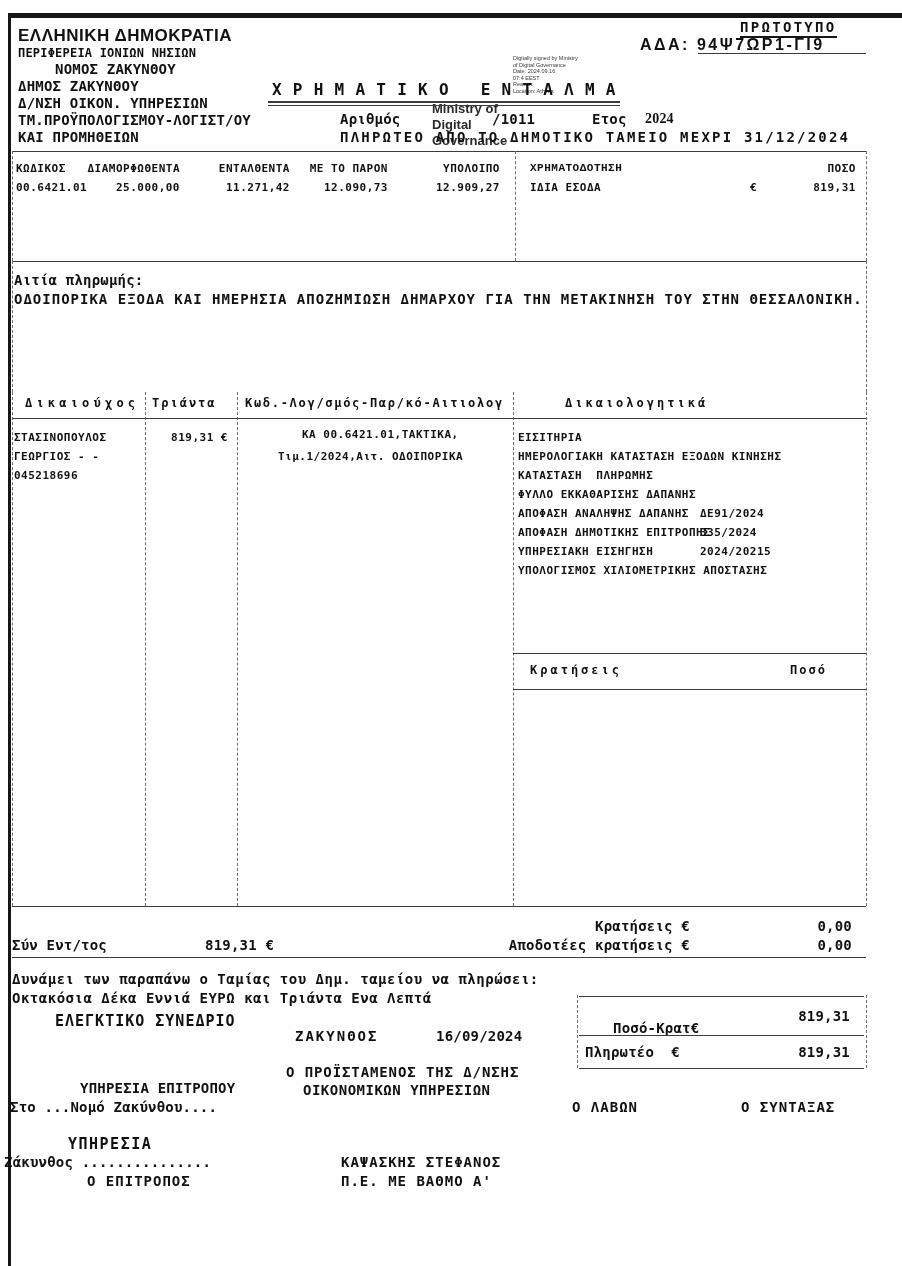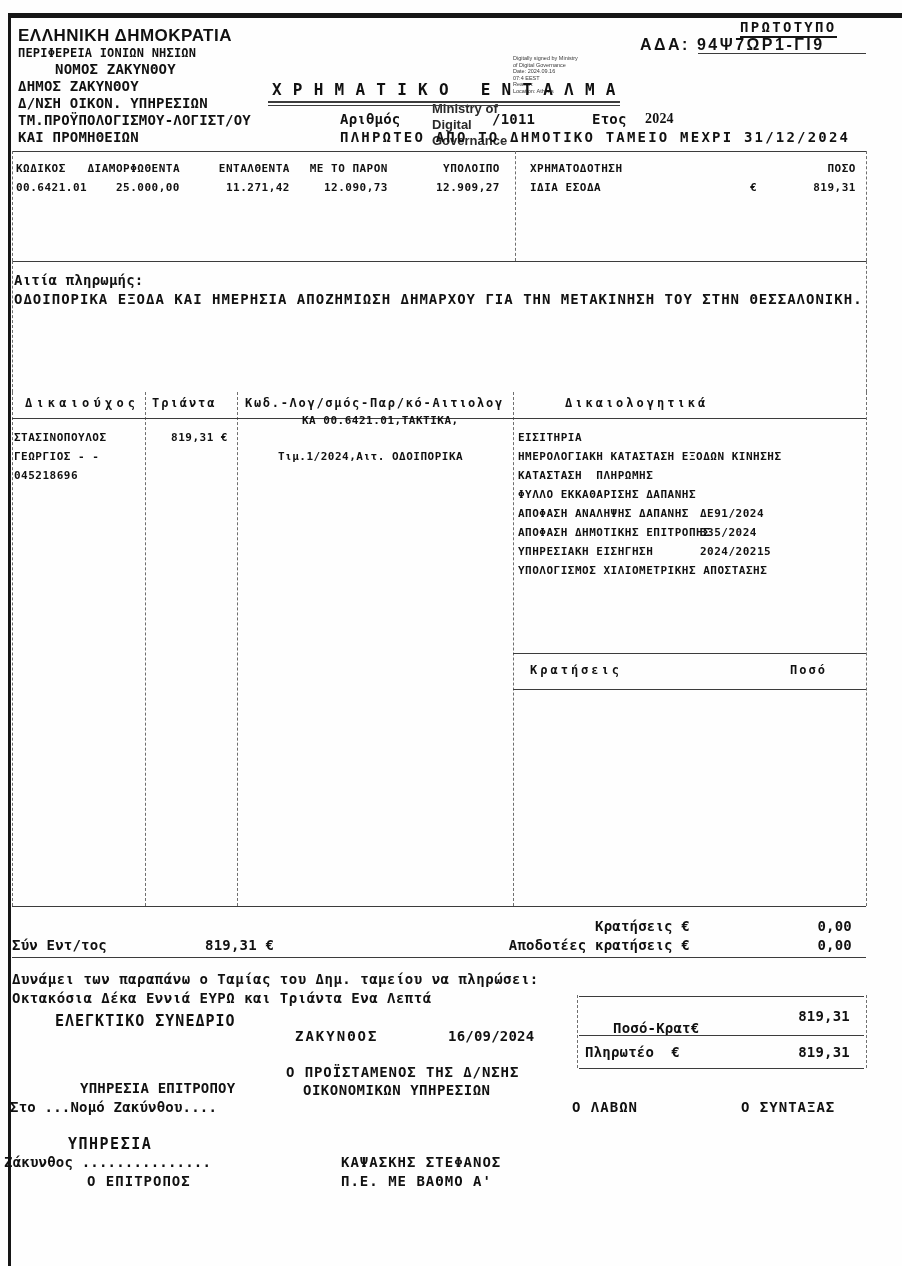--- a/index.html
+++ b/index.html
@@ -62,21 +62,21 @@
   <div class="hline" style="left:12px;top:151px;width:854px;border-top-width:1px;"></div>
   <div class="vdash" style="left:12px;top:151px;height:110px;"></div>
   <div class="vdash" style="left:515px;top:151px;height:110px;"></div>
   <div class="vdash" style="left:866px;top:151px;height:110px;"></div>
 
   <div class="abs m11" style="left:16px;top:162px;">ΚΩΔΙΚΟΣ</div>
   <div class="abs m11 tr" style="left:80px;top:162px;width:100px;">ΔΙΑΜΟΡΦΩΘΕΝΤΑ</div>
   <div class="abs m11 tr" style="left:190px;top:162px;width:100px;">ΕΝΤΑΛΘΕΝΤΑ</div>
   <div class="abs m11 tr" style="left:288px;top:162px;width:100px;">ΜΕ ΤΟ ΠΑΡΟΝ</div>
   <div class="abs m11 tr" style="left:400px;top:162px;width:100px;">ΥΠΟΛΟΙΠΟ</div>
-  <div class="abs m11" style="left:530px;top:162px;">ΧΡΗΜΑΤΟΔΟΤΗΣΗ</div>
+  <div class="abs m11" style="left:530px;top:162px;font-family:Liberation Mono, monospace;">ΧΡΗΜΑΤΟΔΟΤΗΣΗ</div>
   <div class="abs m11 tr" style="left:776px;top:162px;width:80px;">ΠΟΣΟ</div>
 
   <div class="abs m11" style="left:16px;top:181px;">00.6421.01</div>
   <div class="abs m11 tr" style="left:80px;top:181px;width:100px;">25.000,00</div>
   <div class="abs m11 tr" style="left:190px;top:181px;width:100px;">11.271,42</div>
   <div class="abs m11 tr" style="left:288px;top:181px;width:100px;">12.090,73</div>
   <div class="abs m11 tr" style="left:400px;top:181px;width:100px;">12.909,27</div>
   <div class="abs m11" style="left:530px;top:181px;">ΙΔΙΑ ΕΣΟΔΑ</div>
   <div class="abs m11" style="left:750px;top:181px;">€</div>
   <div class="abs m11 tr" style="left:776px;top:181px;width:80px;">819,31</div>
@@ -97,21 +97,21 @@
   <div class="abs m12" style="left:25px;top:396px;letter-spacing:4.2px;">Δικαιούχος</div>
   <div class="abs m12" style="left:152px;top:396px;letter-spacing:2px;">Τριάντα</div>
   <div class="abs m12" style="left:245px;top:396px;letter-spacing:1.7px;">Κωδ.-Λογ/σμός-Παρ/κό-Αιτιολογ</div>
   <div class="abs m12" style="left:565px;top:396px;letter-spacing:3px;">Δικαιολογητικά</div>
   <div class="hline" style="left:12px;top:418px;width:854px;border-top-width:1px;"></div>
 
   <div class="abs m11" style="left:14px;top:431px;">ΣΤΑΣΙΝΟΠΟΥΛΟΣ</div>
   <div class="abs m11" style="left:14px;top:450px;">ΓΕΩΡΓΙΟΣ - -</div>
   <div class="abs m11" style="left:14px;top:469px;">045218696</div>
   <div class="abs m11 tr" style="left:128px;top:431px;width:100px;">819,31 €</div>
-  <div class="abs m11" style="left:278px;top:414px;padding-left:24px;">ΚΑ 00.6421.01,ΤΑΚΤΙΚΑ,</div>
+  <div class="abs m11" style="left:278px;top:428px;padding-left:24px;">ΚΑ 00.6421.01,ΤΑΚΤΙΚΑ,</div>
   <div class="abs m11" style="left:278px;top:450px;">Τιμ.1/2024,Αιτ. ΟΔΟΙΠΟΡΙΚΑ</div>
 
   <div class="abs m11" style="left:518px;top:431px;">ΕΙΣΙΤΗΡΙΑ</div>
   <div class="abs m11" style="left:518px;top:450px;">ΗΜΕΡΟΛΟΓΙΑΚΗ ΚΑΤΑΣΤΑΣΗ ΕΞΟΔΩΝ ΚΙΝΗΣΗΣ</div>
   <div class="abs m11" style="left:518px;top:469px;">ΚΑΤΑΣΤΑΣΗ  ΠΛΗΡΩΜΗΣ</div>
   <div class="abs m11" style="left:518px;top:488px;">ΦΥΛΛΟ ΕΚΚΑΘΑΡΙΣΗΣ ΔΑΠΑΝΗΣ</div>
   <div class="abs m11" style="left:518px;top:507px;">ΑΠΟΦΑΣΗ ΑΝΑΛΗΨΗΣ ΔΑΠΑΝΗΣ</div>
   <div class="abs m11" style="left:700px;top:507px;">ΔΕ91/2024</div>
   <div class="abs m11" style="left:518px;top:526px;">ΑΠΟΦΑΣΗ ΔΗΜΟΤΙΚΗΣ ΕΠΙΤΡΟΠΗΣ</div>
   <div class="abs m11" style="left:700px;top:526px;">335/2024</div>
@@ -129,21 +129,21 @@
   <div class="abs m14 tr" style="left:752px;top:918px;width:100px;">0,00</div>
   <div class="abs m14" style="left:12px;top:937px;">Σύν Εντ/τος</div>
   <div class="abs m14" style="left:205px;top:937px;">819,31 €</div>
   <div class="abs m14 tr" style="left:450px;top:937px;width:240px;">Αποδοτέες κρατήσεις €</div>
   <div class="abs m14 tr" style="left:752px;top:937px;width:100px;">0,00</div>
   <div class="hline" style="left:12px;top:957px;width:854px;border-top-width:1px;"></div>
 
   <div class="abs m14" style="left:12px;top:971px;letter-spacing:.5px;">Δυνάμει των παραπάνω ο Ταμίας του Δημ. ταμείου να πληρώσει:</div>
   <div class="abs m14" style="left:12px;top:990px;letter-spacing:.5px;">Οκτακόσια Δέκα Εννιά ΕΥΡΩ και Τριάντα Ενα Λεπτά</div>
   <div class="abs m14" style="left:295px;top:1028px;letter-spacing:2px;">ΖΑΚΥΝΘΟΣ</div>
-  <div class="abs m14" style="left:448px;top:1028px;">16/09/2024</div>
+  <div class="abs m14" style="left:436px;top:1028px;">16/09/2024</div>
 
   <div class="vdash" style="left:577px;top:995px;height:73px;"></div>
   <div class="vdash" style="left:866px;top:995px;height:73px;"></div>
   <div class="hline" style="left:579px;top:996px;width:285px;border-top-width:1px;"></div>
   <div class="abs m14" style="left:585px;top:1020px;padding-left:28px;">Ποσό-Κρατ€</div>
   <div class="abs m14 tr" style="left:750px;top:1008px;width:100px;">819,31</div>
   <div class="hline" style="left:579px;top:1035px;width:285px;border-top-width:1px;"></div>
   <div class="abs m14" style="left:585px;top:1044px;">Πληρωτέο  €</div>
   <div class="abs m14 tr" style="left:750px;top:1044px;width:100px;">819,31</div>
   <div class="hline" style="left:579px;top:1068px;width:285px;border-top-width:1px;"></div>

